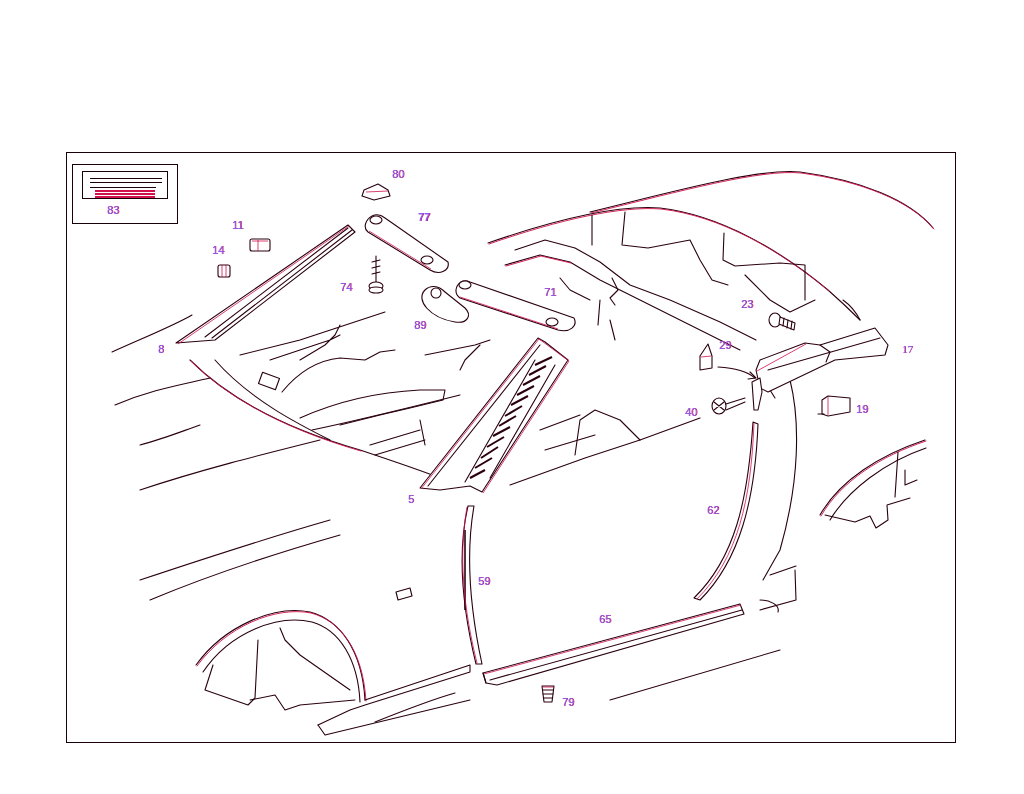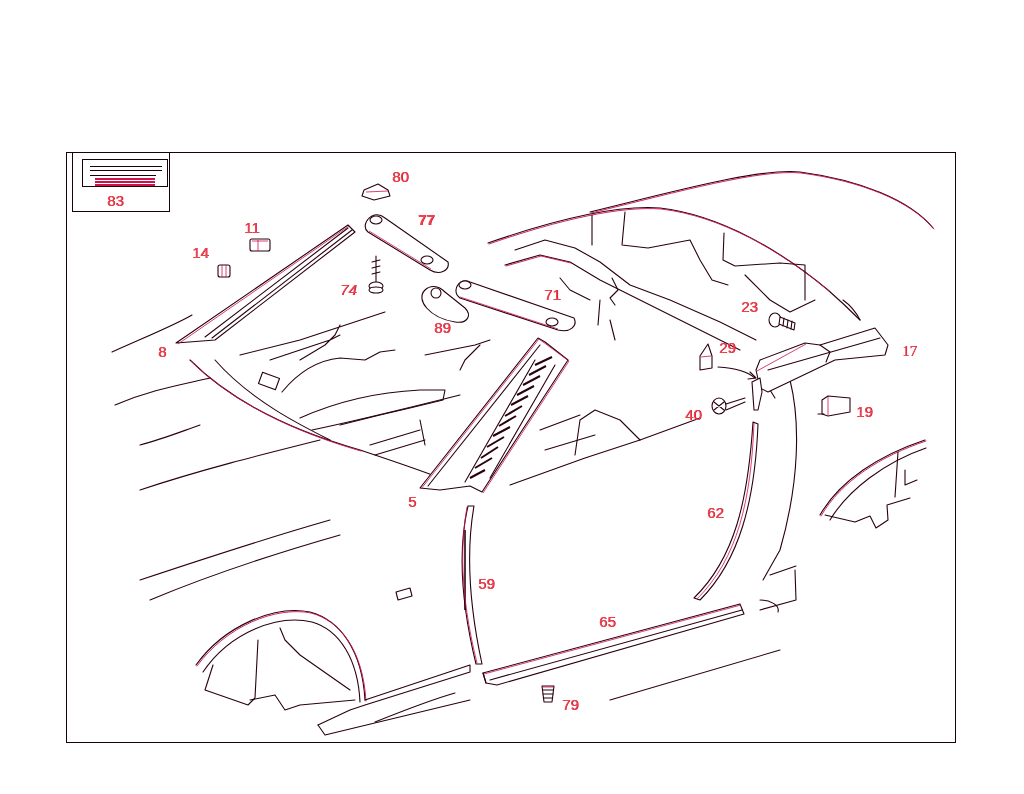--- a/index.html
+++ b/index.html
@@ -6,23 +6,23 @@
     body { width: 1024px; height: 794px; position: relative; overflow: hidden;
            font-family: "Liberation Sans", sans-serif; }
     #diagram-frame { position: absolute; left: 66px; top: 152px; width: 890px; height: 591px;
                      border: 1.5px solid #1a0008; box-sizing: border-box; }
     svg#drawing { position: absolute; left: 0; top: 0; width: 1024px; height: 794px; }
     .ln { fill: none; stroke: #2a0010; stroke-width: 1.1; stroke-linecap: round; stroke-linejoin: round; }
     .lr { fill: none; stroke: #d0104a; stroke-width: 0.9; stroke-linecap: round; stroke-linejoin: round; }
     .part { fill: #ffffff; stroke: #2a0010; stroke-width: 1.1; stroke-linejoin: round; }
     .part-r { fill: none; stroke: #d0104a; stroke-width: 0.8; }
     .hatch { stroke: #2a0010; stroke-width: 2; }
-    .callout { position: absolute; font-size: 15px; color: #ef4444; line-height: 1;
+    .callout { position: absolute; font-size: 11px; color: #8b5cf6; line-height: 1;
                text-shadow: 0.6px 0 0 #d0104a; white-space: nowrap; cursor: pointer; }
-    #legend-box { position: absolute; left: 72px; top: 152px; width: 98px; height: 60px;
+    #legend-box { position: absolute; left: 72px; top: 164px; width: 106px; height: 60px;
                   border: 1.5px solid #1a0008; box-sizing: border-box; background: #fff; }
     #legend-inner { position: absolute; left: 9px; top: 6px; width: 86px; height: 28px;
                     border: 1.2px solid #1a0008; box-sizing: border-box; }
     .legend-line { position: absolute; height: 1.2px; background: #1a0008; }
     .legend-line.red { background: #d0104a; height: 1.6px; }
   </style>
 </head>
 <body>
 
 <div id="diagram-frame"></div>
@@ -234,25 +234,25 @@
     <div class="legend-line" style="left:7px; top:15px; width:66px;"></div>
     <div class="legend-line red" style="left:12px; top:18px; width:60px;"></div>
     <div class="legend-line red" style="left:12px; top:21px; width:60px;"></div>
     <div class="legend-line red" style="left:12px; top:24px; width:60px;"></div>
   </div>
   <span class="callout" style="left:34px; top:40px;">83</span>
 </div>
 
 <span class="callout" style="left:392px; top:169px;">80</span>
 <span class="callout" style="left:418px; top:212px;font-weight:bold;">77</span>
-<span class="callout" style="left:244px; top:220px;text-align:right;">11</span>
-<span class="callout" style="left:192px; top:245px;">14</span>
-<span class="callout" style="left:340px; top:282px;font-style:italic;">74</span>
+<span class="callout" style="left:232px; top:220px;text-align:right;">11</span>
+<span class="callout" style="left:212px; top:245px;">14</span>
+<span class="callout" style="left:340px; top:282px;">74</span>
 <span class="callout" style="left:544px; top:287px;">71</span>
-<span class="callout" style="left:434px; top:320px;">89</span>
+<span class="callout" style="left:414px; top:320px;">89</span>
 <span class="callout" style="left:158px; top:344px;">8</span>
 <span class="callout" style="left:741px; top:299px;">23</span>
 <span class="callout" style="left:719px; top:340px;">29</span>
 <span class="callout" style="left:902px; top:344px;font-family:Liberation Serif, serif;">17</span>
 <span class="callout" style="left:685px; top:407px;">40</span>
 <span class="callout" style="left:856px; top:404px;">19</span>
 <span class="callout" style="left:408px; top:494px;">5</span>
 <span class="callout" style="left:707px; top:505px;text-align:right;">62</span>
 <span class="callout" style="left:478px; top:576px;">59</span>
 <span class="callout" style="left:599px; top:614px;">65</span>

